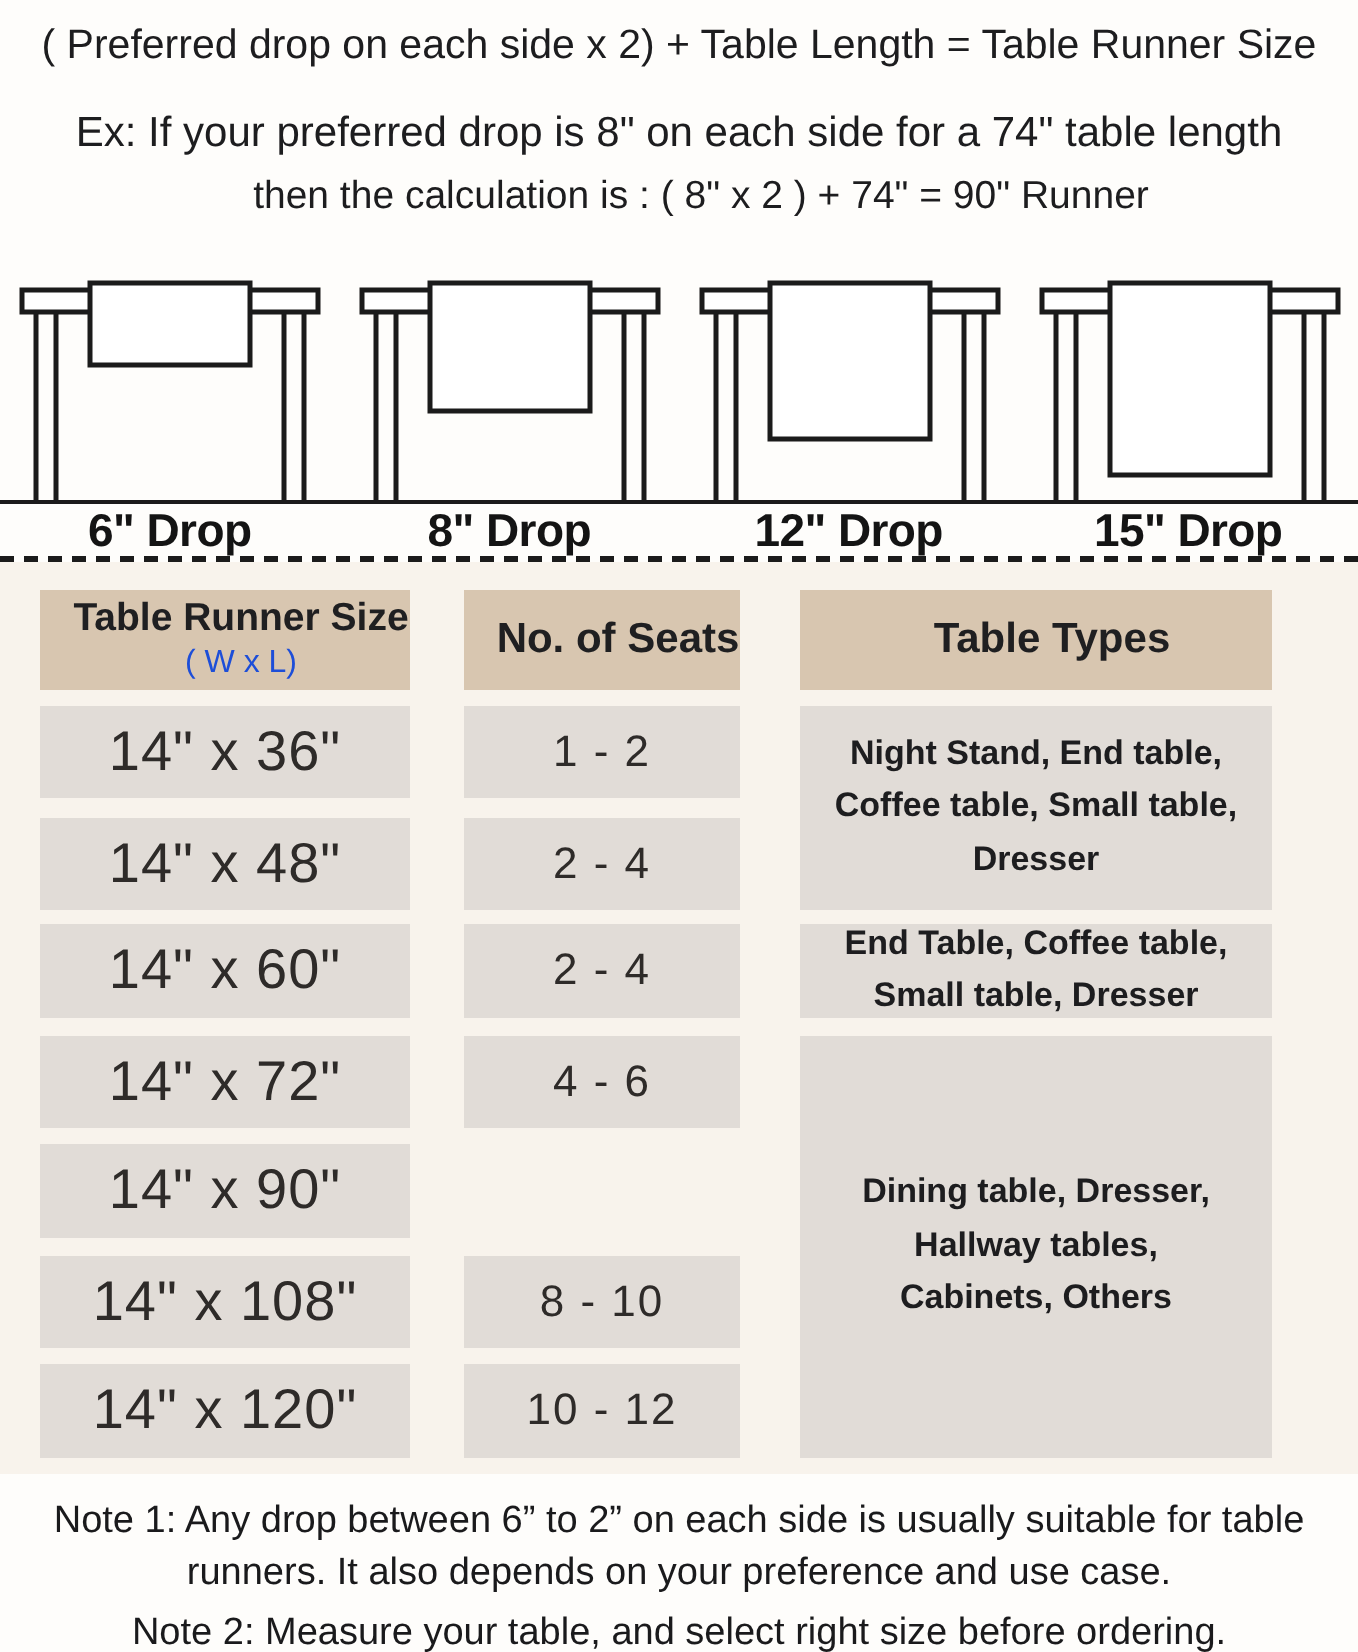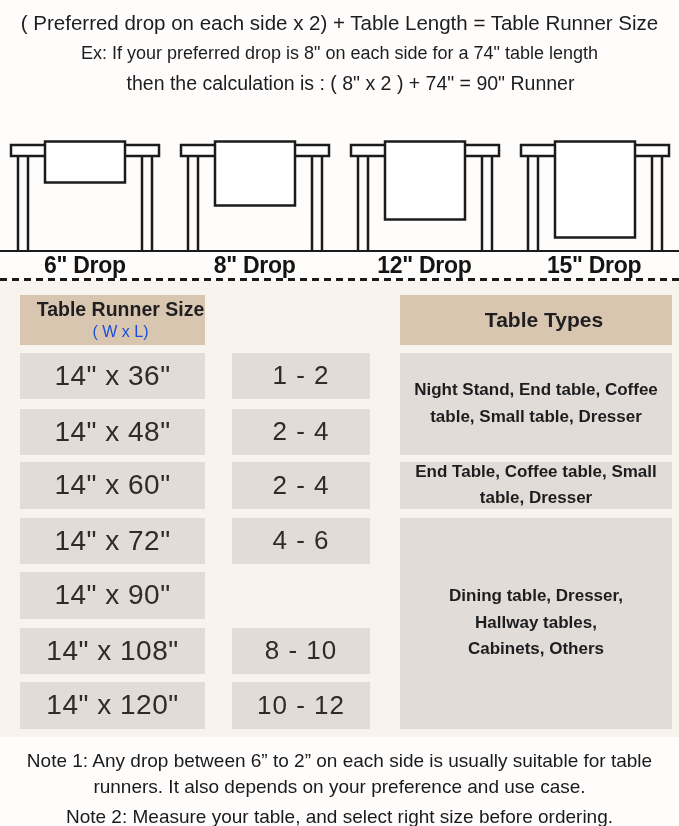--- a/index.html
+++ b/index.html
@@ -11,21 +11,21 @@
     color: #1c1c1e;
     overflow: hidden;
   }
   
   .top-block { text-align: center; height: 140px; padding-top: 2px; }
   .main-title {
     font-size: 39px; font-weight: 700; letter-spacing: -0.5px;
     color: #111; margin-top: 2px;
   }
   .formula-line { font-size: 20.5px; color: #1d1d1f; margin-top: 9px; }
-  .example-line1 { font-size: 18px; color: #1d1d1f; margin-top: 8px; }
+  .example-line1 { font-size: 21px; color: #1d1d1f; margin-top: 20px; }
   .example-line2 { font-size: 19.5px; color: #1d1d1f; margin-top: 8px; padding-left: 22px; }
   
   .illustrations { display: flex; height: 110px; background: #fefdfb; }
   .illus { flex: 1 1 0; display: flex; justify-content: center; align-items: flex-start; }
   .illus svg { display: block; }
   .solid-divider { height: 0; border-top: 2.5px solid #1b1b1b; }
   .drop-labels { display: flex; height: 26px; align-items: center; }
   .drop-label {
     flex: 1 1 0; text-align: center; font-size: 23px; font-weight: 700;
     color: #141414; letter-spacing: -0.3px;
@@ -37,37 +37,37 @@
   
   .table-section { position: relative; height: 456px; background: #f8f3ec; }
   .cell {
     position: absolute; background: #e1dcd7;
     display: flex; flex-direction: column; justify-content: center; align-items: center;
     text-align: center;
   }
   .hcell { background: #d8c6b0; }
   .col1 { left: 20px;  width: 185px; }
   .col2 { left: 232px; width: 138px; }
-  .col3 { left: 400px; width: 272px; }
+  .col3 { left: 400px; width: 236px; }
   .h-row  { top: 14px;  height: 50px; padding-left: 16px; }
   .row-1  { top: 72px;  height: 46px; }
   .row-2  { top: 128px; height: 46px; }
   .row-3  { top: 181px; height: 47px; }
   .row-4  { top: 237px; height: 46px; }
   .row-5  { top: 291px; height: 47px; }
   .row-6  { top: 347px; height: 46px; }
   .row-7  { top: 401px; height: 47px; }
   .span-a { top: 72px;  height: 102px; }
   .span-b { top: 181px; height: 47px; }
   .span-c { top: 237px; height: 211px; }
   .htitle { font-size: 19.5px; font-weight: 700; color: #1f1f21; line-height: 1.2; }
   .hsub   { font-size: 16px;   font-weight: 400; color: #1d4ed8; margin-top: 1px; }
   .htitle-lg { font-size: 21px; font-weight: 700; color: #1f1f21; }
   .size-val  { font-size: 28px; font-weight: 400; color: #2e2b29; letter-spacing: 0.5px; }
-  .seats-val { font-size: 26px; font-weight: 400; color: #2e2b29; letter-spacing: 1px; }
+  .seats-val { font-size: 22px; font-weight: 400; color: #2e2b29; letter-spacing: 1px; }
   .types-text {
     font-size: 17px; font-weight: 700; color: #1d1d1f; line-height: 1.55;
   }
   .w-240 { max-width: 244px; }
   .w-252 { max-width: 256px; }
   .w-180 { max-width: 182px; }
   
   .notes { padding-top: 11px; text-align: center; background: #fefdfb; }
   .note { font-size: 19px; line-height: 1.42; color: #1a1a1c; }
   .note .note-label { font-weight: 400; }
@@ -144,20 +144,23 @@
 </div>
 
 <div class="dashed-divider"></div>
 
 <div class="table-section">
 
   <div class="cell hcell col1 h-row">
     <div class="htitle">Table Runner Size</div>
     <div class="hsub">( W x L)</div>
   </div>
+  <div class="cell hcell col2 h-row">
+    <div class="htitle-lg">No. of Seats</div>
+  </div>
   <div class="cell hcell col3 h-row">
     <div class="htitle-lg">Table Types</div>
   </div>
 
   <div class="cell col1 row-1">
       <span class="size-val">14" x 36"</span>
     </div>
   <div class="cell col1 row-2">
       <span class="size-val">14" x 48"</span>
     </div>

